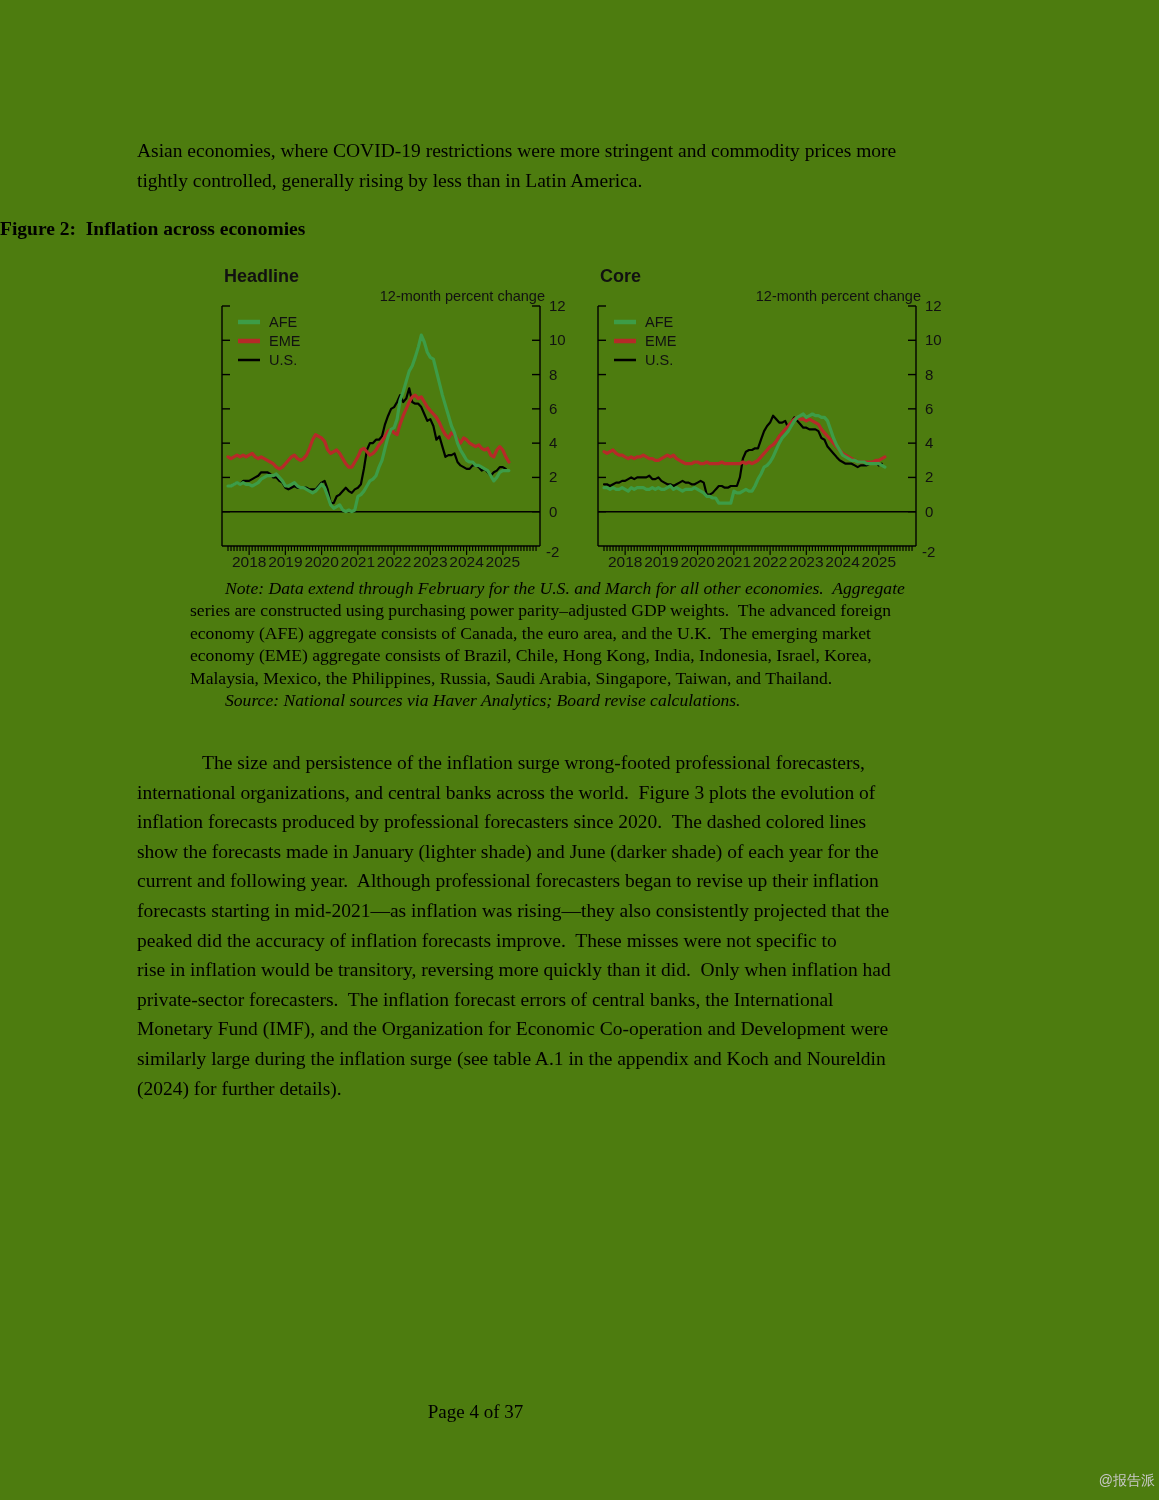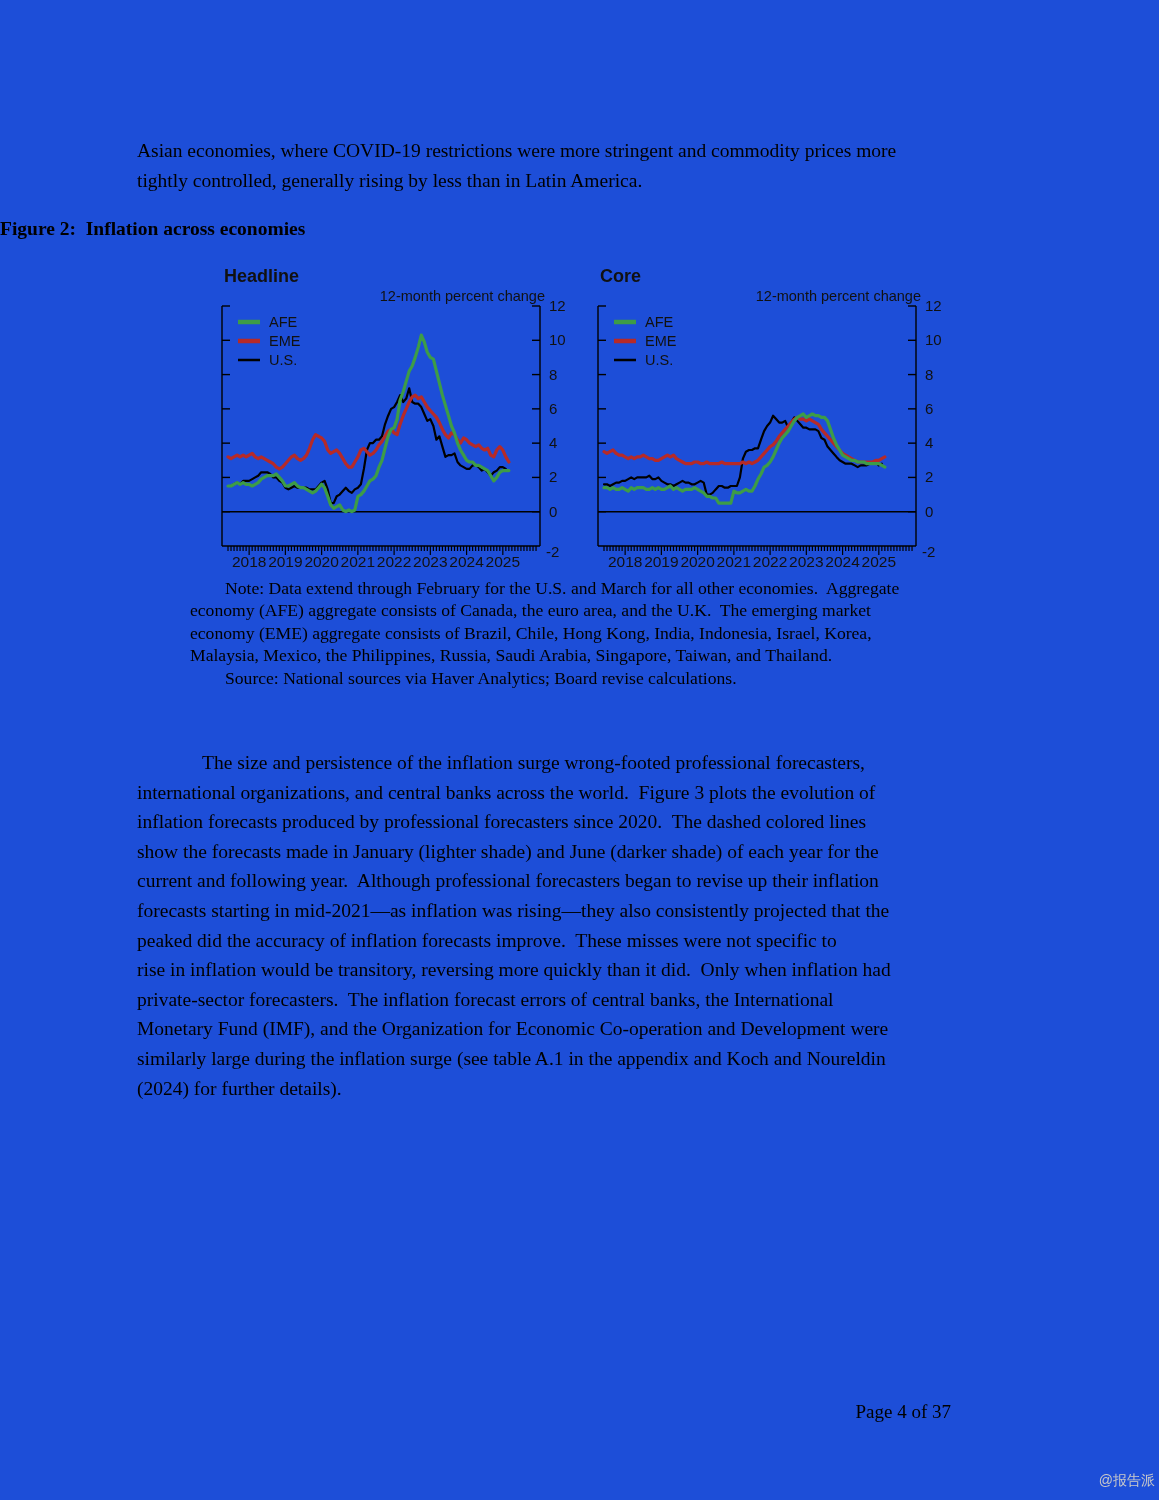--- a/index.html
+++ b/index.html
@@ -1,26 +1,26 @@
 <!DOCTYPE html>
 <html><head>
 <meta charset="utf-8">
 <style>
   html,body{margin:0;padding:0;background:#ffffff;}
-  .page{position:relative;width:1159px;height:1500px;background:#1d4ed8;overflow:hidden;
+  .page{position:relative;width:1159px;height:1500px;background:#4d7c0f;overflow:hidden;
         font-family:"Liberation Serif", serif;color:#000;}
   .textblock{position:absolute;}
   .textblock .line{white-space:pre;}
   .para{font-size:19.5px;line-height:29.6px;}
   .para .line.indent{padding-left:65px;}
   .note{font-size:17.6px;line-height:22.4px;}
-  .note .line.indent{padding-left:35px;}
+  .note .line.indent{padding-left:35px;font-style:italic;}
   .figtitle{position:absolute;left:0;width:1159px;text-align:left;
             font-size:19.5px;font-weight:bold;white-space:pre;}
-  .footer{position:absolute;left:0;width:951px;text-align:right;font-size:19px;}
+  .footer{position:absolute;left:0;width:951px;text-align:center;font-size:19px;}
   .watermark{position:absolute;right:4px;top:1472px;font-family:"Liberation Sans",sans-serif;
              font-size:14px;color:#c9c9c9;}
   .chartbox{position:absolute;top:252px;width:380px;height:340px;}
   .chartbox svg{display:block;width:380px;height:340px;}
   svg text{font-family:"Liberation Sans",sans-serif;fill:#111;}
 </style>
 </head>
 <body>
 
 <div class="page">
@@ -332,20 +332,21 @@
         <text x="645" y="327" font-size="14.5">AFE</text>
         <line x1="614" y1="341" x2="636" y2="341" stroke="#b62a28" stroke-width="4.5"></line>
         <text x="645" y="346" font-size="14.5">EME</text>
         <line x1="614" y1="360" x2="636" y2="360" stroke="#000000" stroke-width="2.5"></line>
         <text x="645" y="365" font-size="14.5">U.S.</text>
       </svg>
     </div>
 
   <div class="textblock note" id="note-block" style="left:190px; top:577px;">
       <div class="line indent">Note: Data extend through February for the U.S. and March for all other economies.  Aggregate</div>
+      <div class="line">series are constructed using purchasing power parity–adjusted GDP weights.  The advanced foreign</div>
       <div class="line">economy (AFE) aggregate consists of Canada, the euro area, and the U.K.  The emerging market</div>
       <div class="line">economy (EME) aggregate consists of Brazil, Chile, Hong Kong, India, Indonesia, Israel, Korea,</div>
       <div class="line">Malaysia, Mexico, the Philippines, Russia, Saudi Arabia, Singapore, Taiwan, and Thailand.</div>
       <div class="line indent">Source: National sources via Haver Analytics; Board revise calculations.</div>
     </div>
 
   <div class="textblock para" id="body-para" style="left:137px; top:748px;">
       <div class="line indent">The size and persistence of the inflation surge wrong-footed professional forecasters,</div>
       <div class="line">international organizations, and central banks across the world.  Figure 3 plots the evolution of</div>
       <div class="line">inflation forecasts produced by professional forecasters since 2020.  The dashed colored lines</div>

